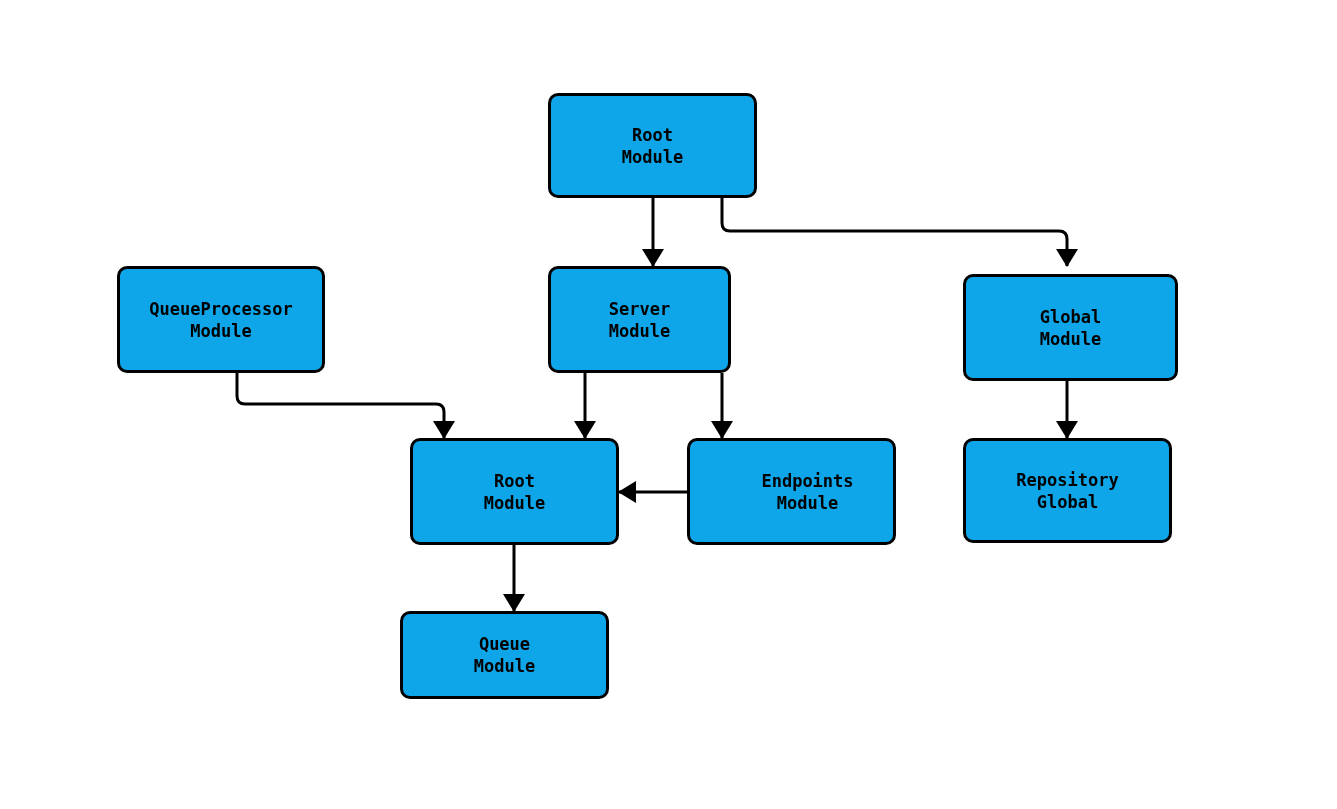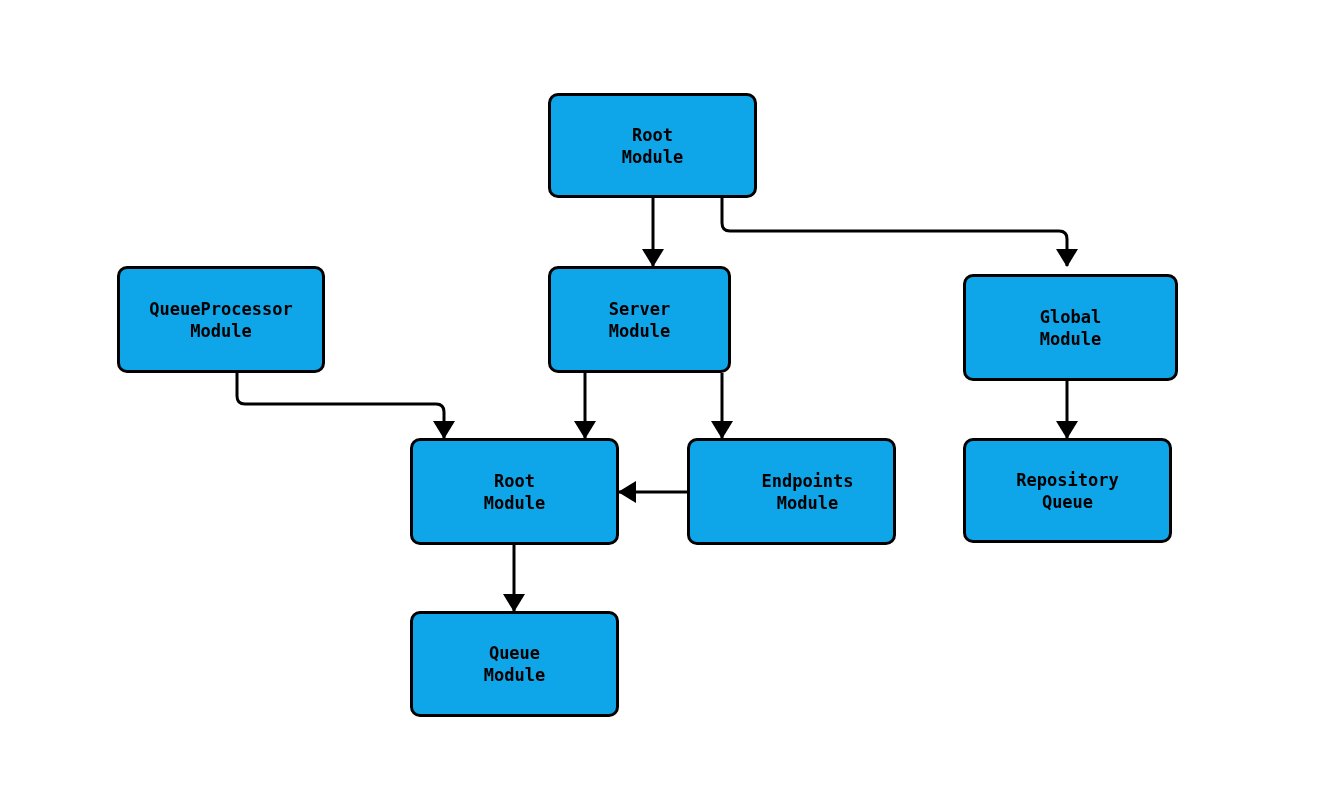--- a/index.html
+++ b/index.html
@@ -87,20 +87,20 @@
       <div class="node" style="left: 410px; top: 438px; width: 209px; height: 107px;">
         <div class="node-label">Root
 Module</div>
       </div>
       <div class="node" style="left: 687px; top: 438px; width: 209px; height: 107px; padding-left: 32px;">
         <div class="node-label">Endpoints
 Module</div>
       </div>
       <div class="node" style="left: 963px; top: 438px; width: 209px; height: 105px;">
         <div class="node-label">Repository
-Queue</div>
+Global</div>
       </div>
-      <div class="node" style="left: 410px; top: 611px; width: 209px; height: 106px;">
+      <div class="node" style="left: 400px; top: 611px; width: 209px; height: 88px;">
         <div class="node-label">Queue
 Module</div>
       </div>
     </div>
 </div>
 
 </body></html>

